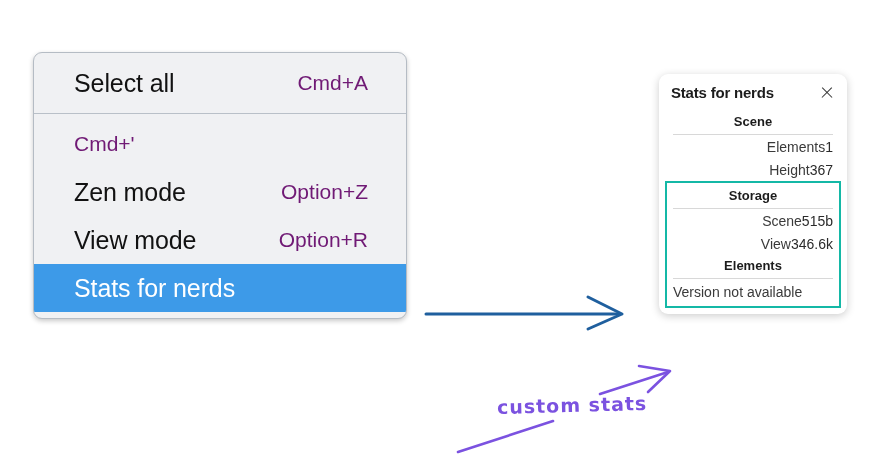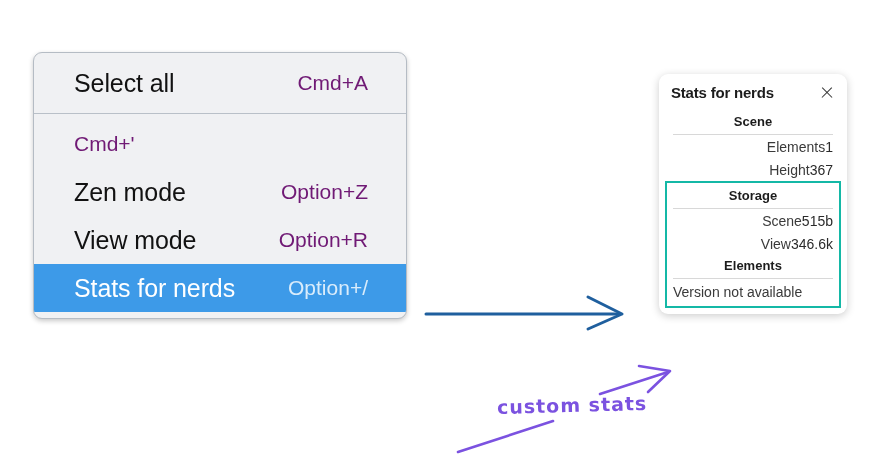--- a/index.html
+++ b/index.html
@@ -185,21 +185,20 @@
     <div class="menu-item">
       <span class="label">Zen mode</span>
       <span class="shortcut">Option+Z</span>
     </div>
     <div class="menu-item">
       <span class="label">View mode</span>
       <span class="shortcut">Option+R</span>
     </div>
     <div class="menu-item highlighted">
       <span class="label">Stats for nerds</span>
-      <span class="shortcut">Option+/</span>
     </div>
   </div>
 
 </div>
 
 <div class="stats-panel">
 
   <div class="stats-header">
     <span class="stats-title">Stats for nerds</span>
     <span class="close-icon"></span>

